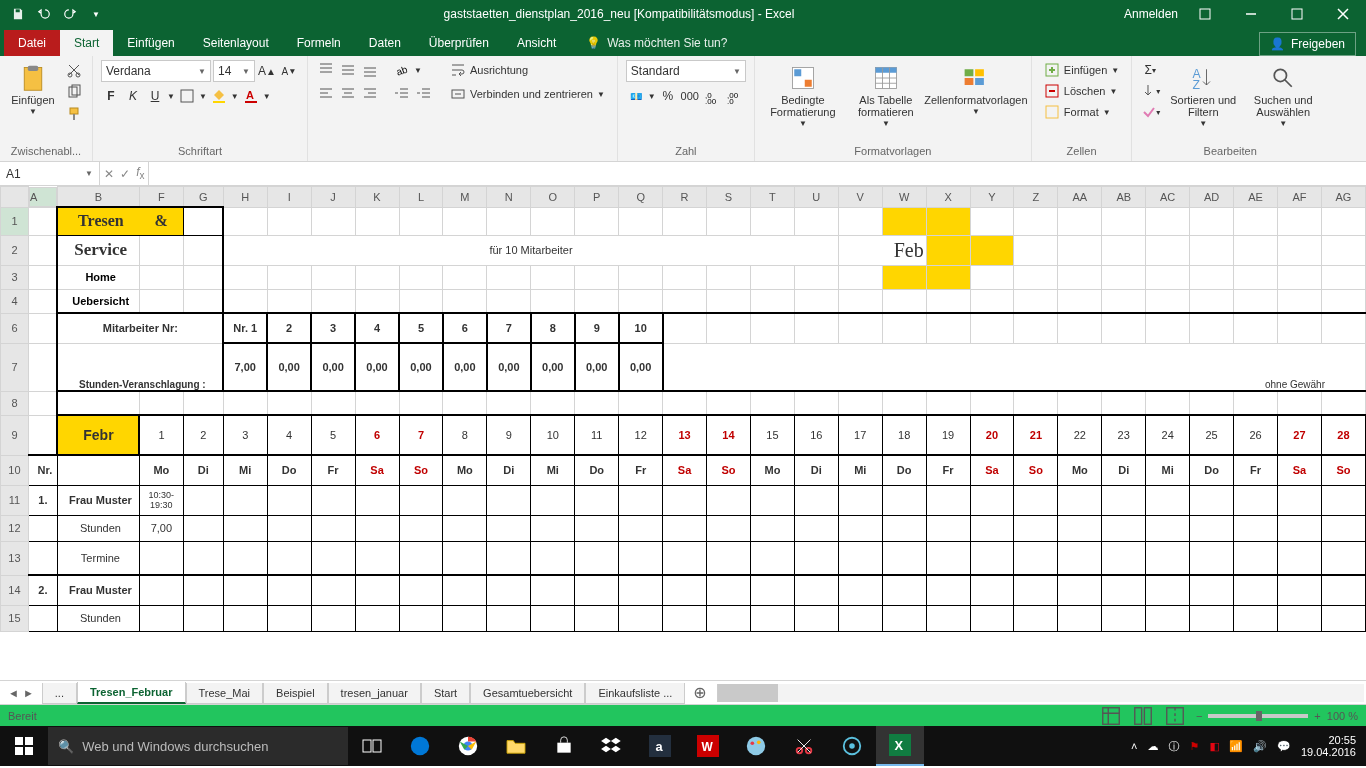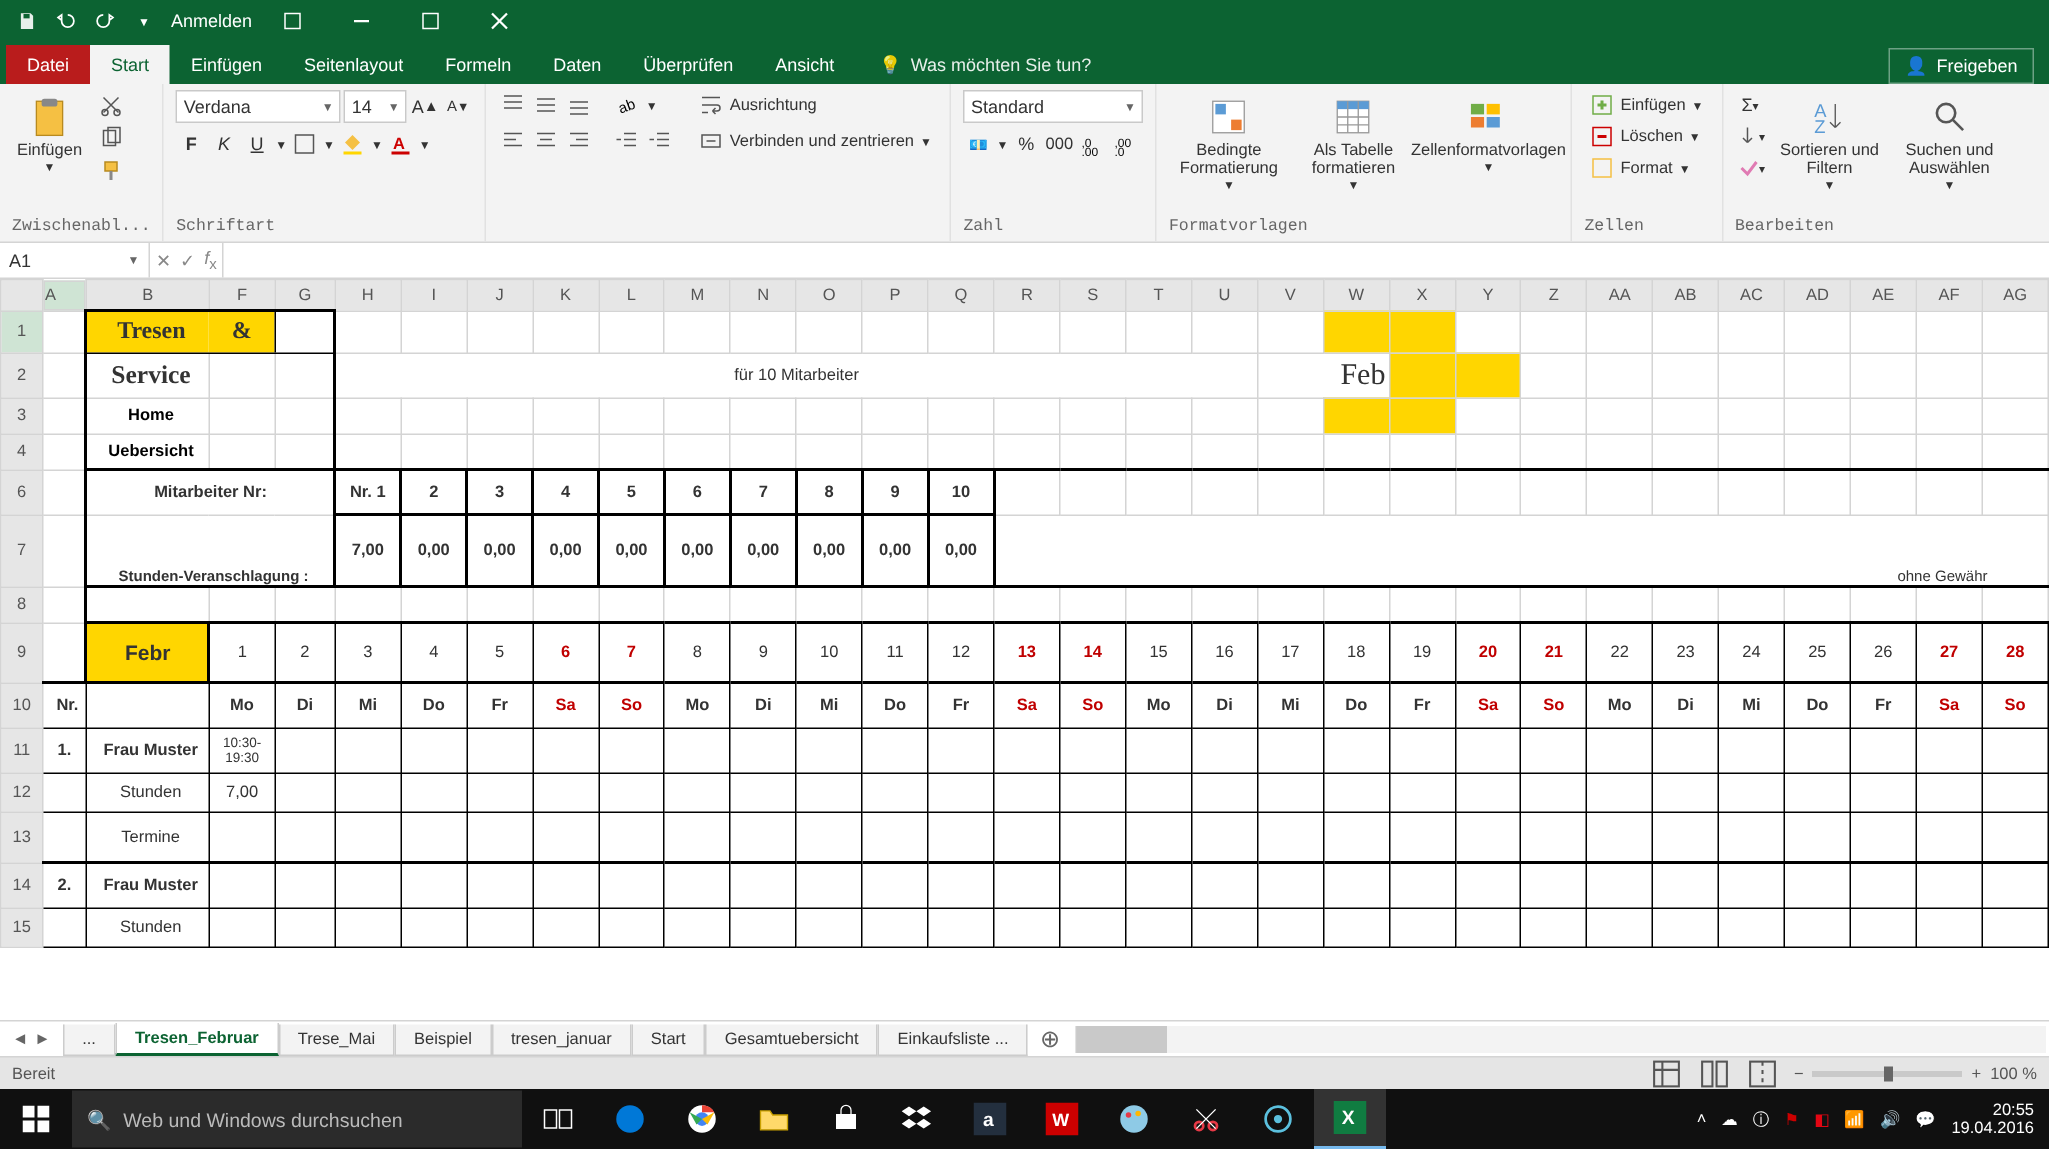--- a/index.html
+++ b/index.html
@@ -20,21 +20,21 @@
 .ribbon-tabs .tab { padding: 6px 14px; font-size: 12px; cursor: pointer; }
 .ribbon-tabs .tab.file { background: #b91c1c; }
 .ribbon-tabs .tab.active { background: #f3f3f3; color: #0c6332; }
 .ribbon-tabs .tellme { margin-left: 6px; display: flex; align-items: center; gap: 6px; opacity: .9; padding: 6px 10px; }
 .ribbon-tabs .share { margin-left: auto; margin-right: 10px; padding: 4px 10px; display: flex; align-items: center; gap: 6px; border: 1px solid rgba(255,255,255,.4); }
 
 
 .ribbon { height: 106px; background: #f3f3f3; border-bottom: 1px solid #d4d4d4; display: flex; }
 .group { border-right: 1px solid #e1e1e1; padding: 4px 8px 2px 8px; display: flex; flex-direction: column; }
 .group .controls { flex: 1; display: flex; align-items: flex-start; gap: 6px; }
-.group .label { text-align: left; font-size: 11px; color: #666; padding: 2px 0; position: relative; font-family: Liberation Mono, monospace; }
+.group .label { text-align: center; font-size: 11px; color: #666; padding: 2px 0; position: relative; }
 .bigbtn { display: flex; flex-direction: column; align-items: center; justify-content: flex-start; width: 50px; padding-top: 4px; font-size: 11px; text-align: center; line-height: 1.1; gap: 2px; }
 .bigbtn svg { width: 28px; height: 28px; }
 .mini { width: 20px; height: 20px; display: flex; align-items: center; justify-content: center; }
 .mini svg { width: 16px; height: 16px; }
 .col { display: flex; flex-direction: column; gap: 2px; }
 .row { display: flex; gap: 2px; align-items: center; }
 .sel { height: 22px; border: 1px solid #c9c9c9; background: #fff; font-size: 12px; padding: 0 4px; display: flex; align-items: center; justify-content: space-between; gap: 4px; }
 .sel .caret { font-size: 8px; color: #666; }
 .rowbtn { height: 20px; display: flex; align-items: center; gap: 4px; font-size: 11px; padding: 0 4px; }
 .rowbtn svg { width: 16px; height: 16px; }
@@ -65,21 +65,21 @@
 .sheetbar .nav { display: flex; gap: 4px; padding: 0 8px; color: #666; }
 .sheetbar .tabs { display: flex; align-items: flex-end; height: 100%; }
 .sheetbar .stab { padding: 4px 12px; border: 1px solid #ccc; border-top: none; background: #fff; color: #333; }
 .sheetbar .stab.active { border-bottom: 2px solid #0c6332; color: #0c6332; font-weight: 600; background: #fff; }
 .sheetbar .stab.inactive { background: #f3f3f3; }
 .sheetbar .add { padding: 0 8px; color: #666; font-size: 16px; }
 .sheetbar .hscroll { flex: 1; border-left: 1px solid #ccc; height: 18px; margin: 0 2px; background: #f3f3f3; position: relative; }
 .sheetbar .hscroll .thumb { position: absolute; left: 0; width: 60px; height: 100%; background: #c9c9c9; }
 
 
-.statusbar { height: 22px; background: #e5e5e5; border-top: 1px solid #d4d4d4; display: flex; align-items: center; font-size: 11px; color: #555; padding: 0 8px; }
+.statusbar { height: 22px; background: #22c55e; border-top: 1px solid #d4d4d4; display: flex; align-items: center; font-size: 11px; color: #555; padding: 0 8px; }
 .statusbar .right { margin-left: auto; display: flex; align-items: center; gap: 10px; }
 .viewbtn { width: 22px; height: 18px; display: flex; align-items: center; justify-content: center; }
 .zoom { display: flex; align-items: center; gap: 6px; }
 .zoom .track { width: 100px; height: 4px; background: #c9c9c9; position: relative; }
 .zoom .track .thumb { position: absolute; left: 48px; top: -3px; width: 6px; height: 10px; background: #666; }
 
 
 .taskbar { height: 40px; background: #101010; display: flex; align-items: center; color: #fff; }
 .taskbar .start { width: 48px; height: 40px; display: flex; align-items: center; justify-content: center; }
 .taskbar .search { flex: 0 0 300px; height: 38px; background: #2b2b2b; display: flex; align-items: center; padding: 0 10px; gap: 8px; color: #bbb; font-size: 13px; }
@@ -105,20 +105,21 @@
           <path fill="none" stroke="#fff" stroke-width="2" d="M14 5a7 7 0 1 1-7 7M3 8l4-3v6z"></path>
         </svg>
       </span>
     <span class="mini">
         <svg viewBox="0 0 24 24">
           <path fill="none" stroke="#fff" stroke-width="2" d="M10 5a7 7 0 1 0 7 7M21 8l-4-3v6z"></path>
         </svg>
       </span>
     <span class="mini" style="font-size:8px">▼</span>
   </div>
+  <div class="title">gaststaetten_dienstplan_2016_neu  [Kompatibilitätsmodus] - Excel</div>
   <div class="user">Anmelden</div>
   <div class="winbtns">
     <div>
         <svg viewBox="0 0 12 12">
           <rect x="1" y="1" width="10" height="10" fill="none" stroke="#fff"></rect>
         </svg>
       </div>
     <div>
         <svg viewBox="0 0 12 12">
           <line x1="1" y1="6" x2="11" y2="6" stroke="#fff" stroke-width="1.5"></line>

